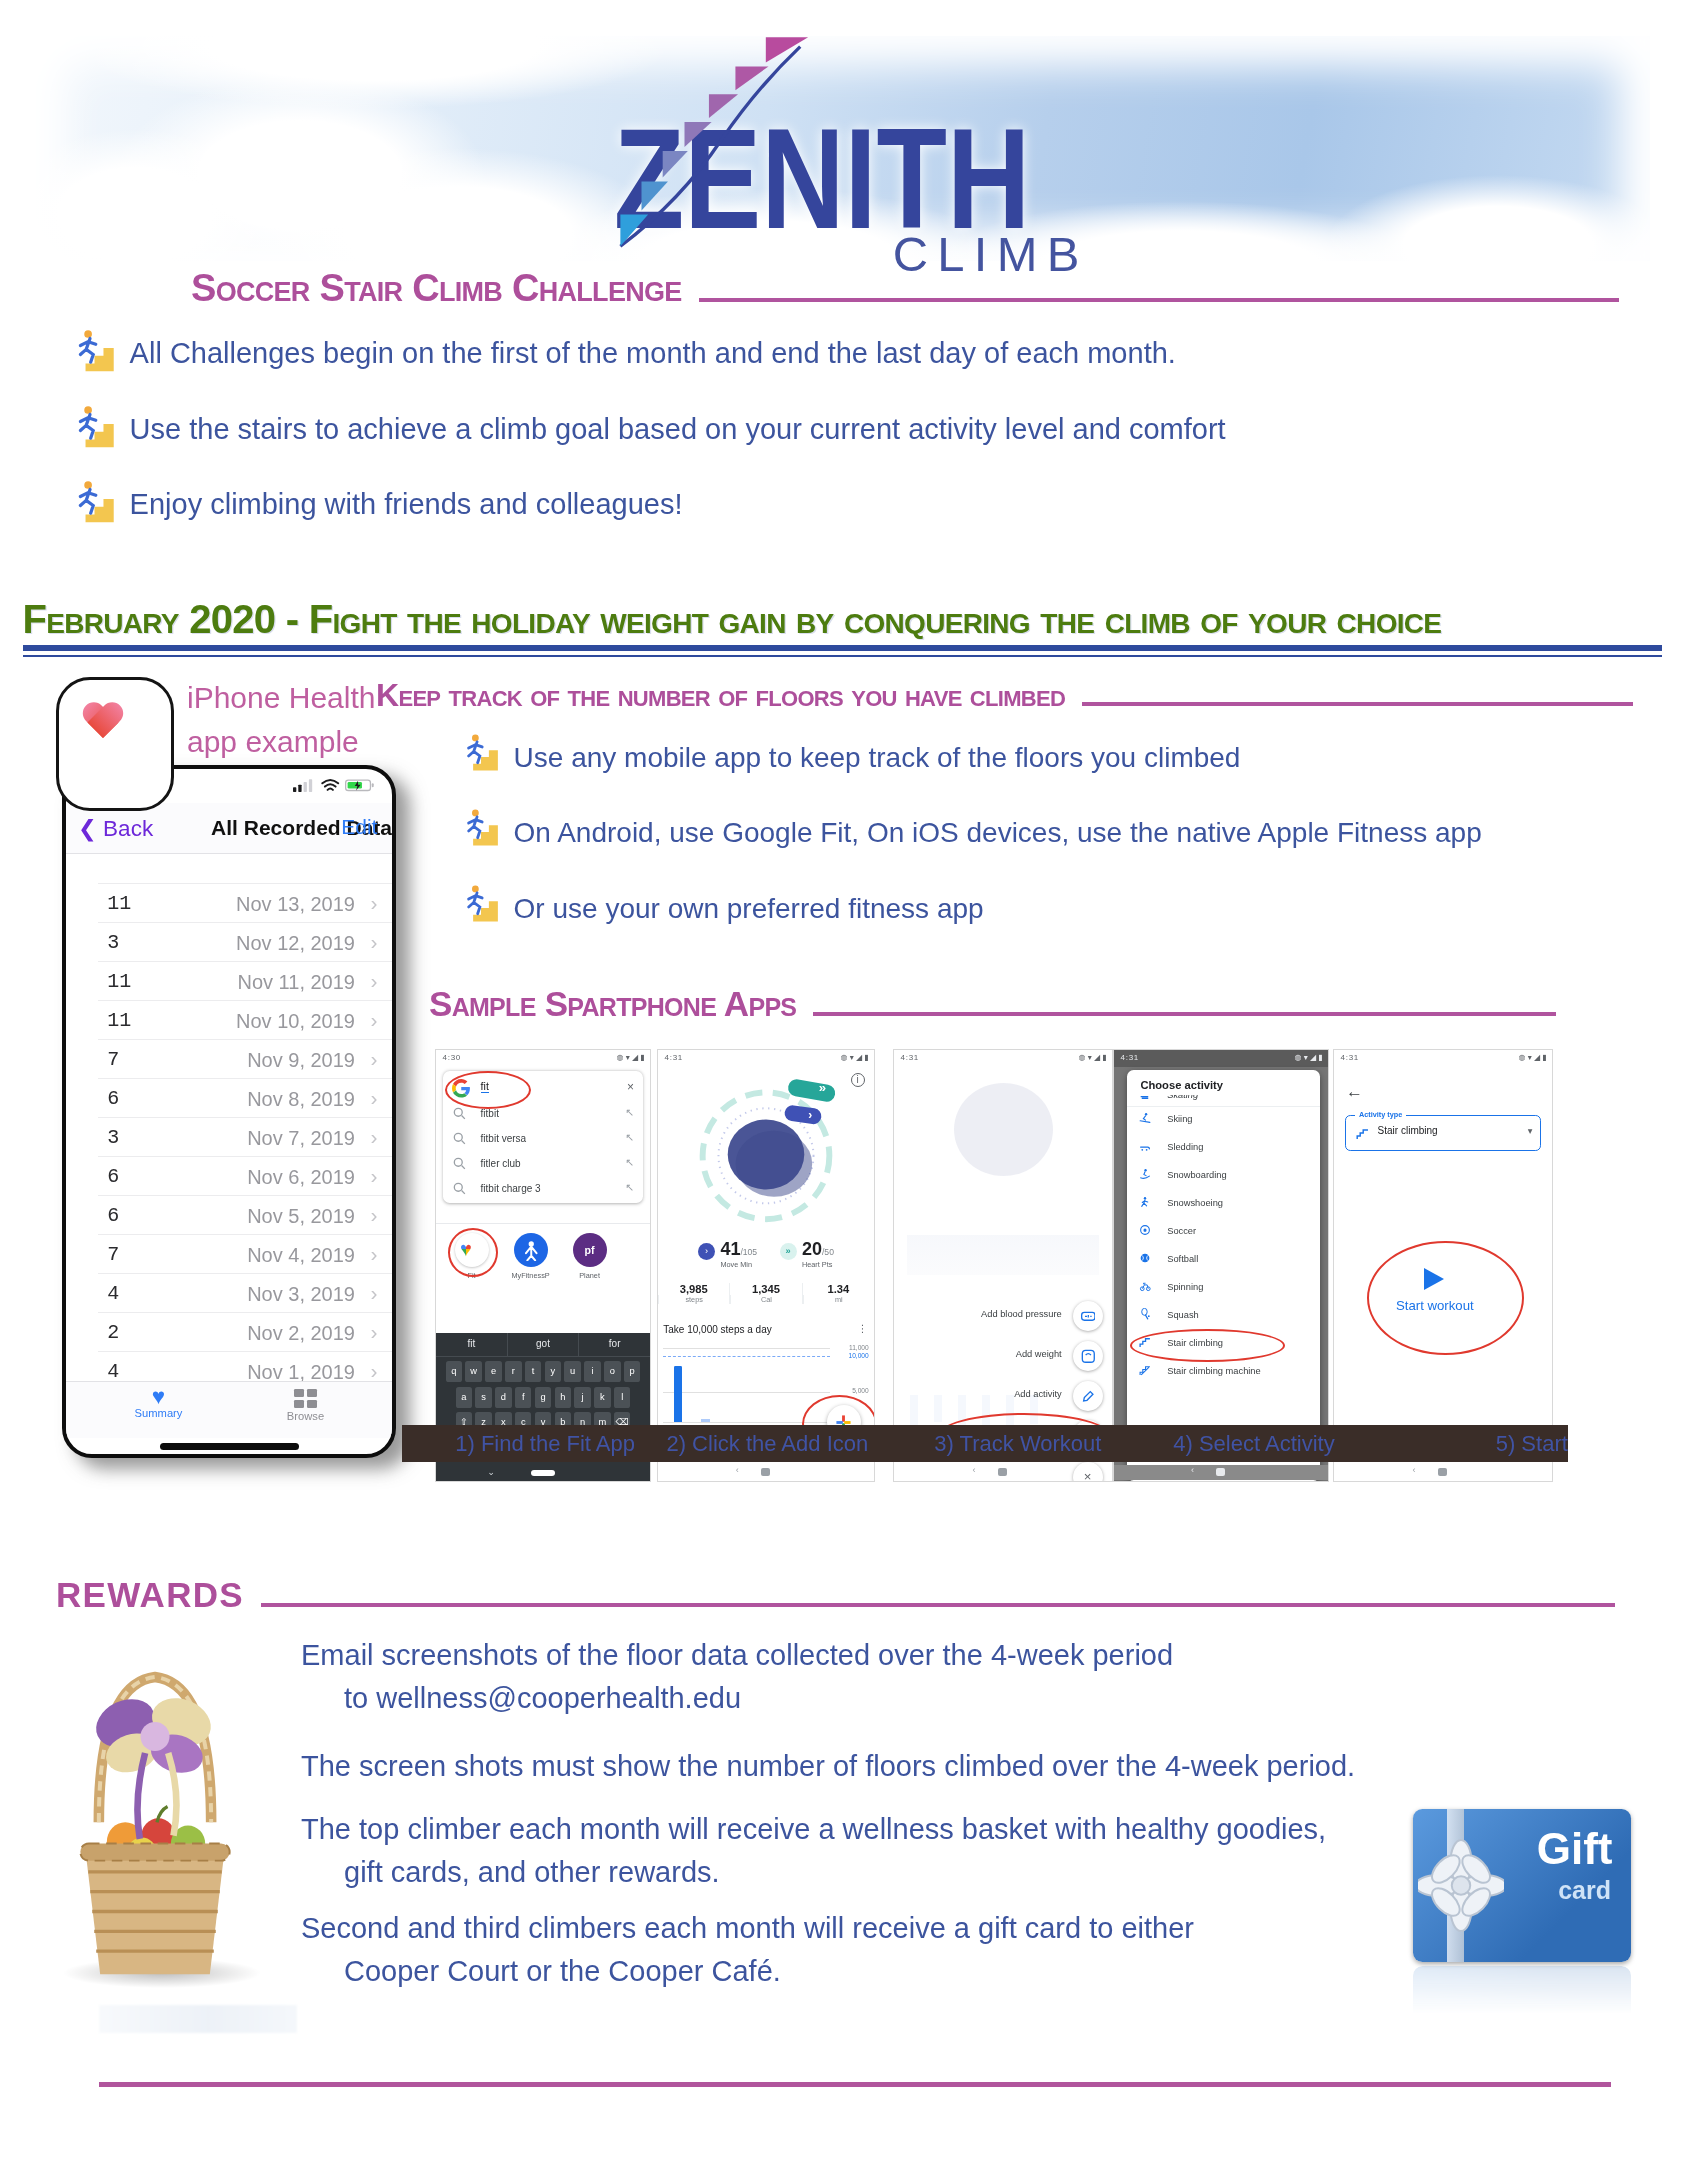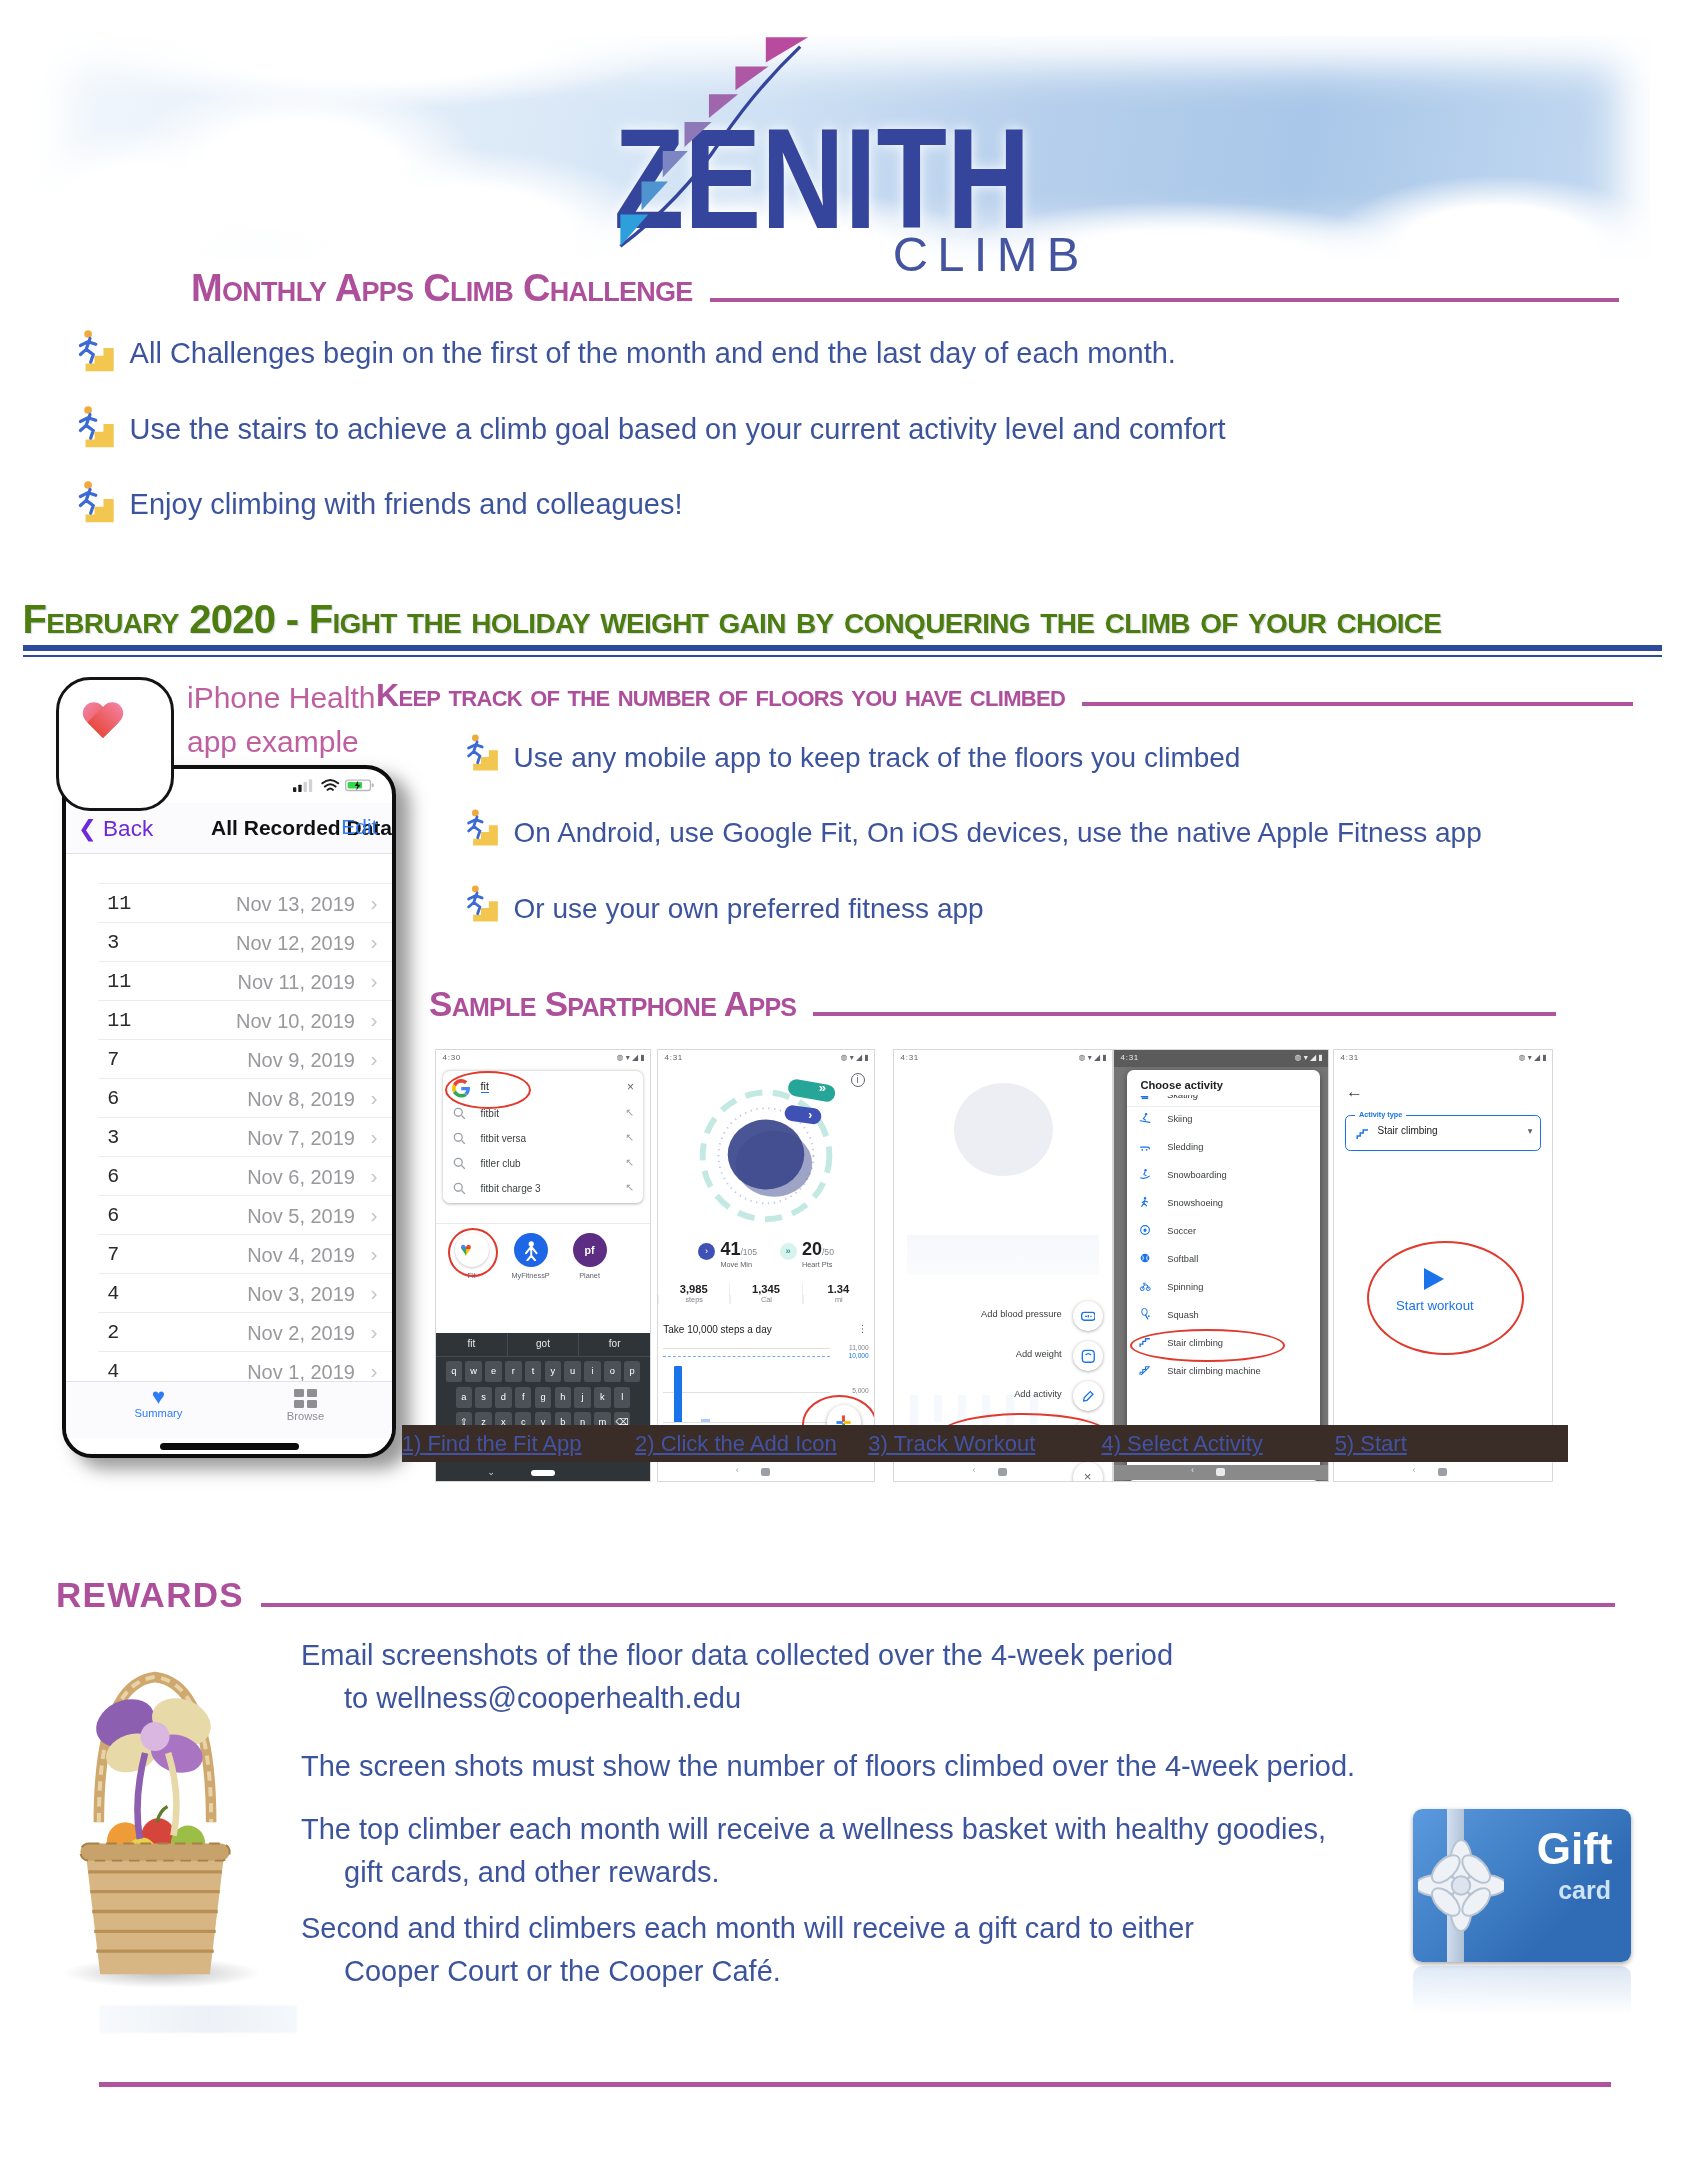--- a/index.html
+++ b/index.html
@@ -62,21 +62,21 @@
   .grid-ic{display:inline-grid;grid-template-columns:10px 10px;gap:2.6px;}
   .grid-ic i{width:10px;height:8.6px;background:#8e8e93;border-radius:1.3px;}
   .iph-home{position:absolute;left:50%;bottom:4px;width:139px;height:6.6px;margin-left:-69px;background:#0c0c0c;border-radius:4px;}
   
   .strip{left:415px;top:1049px;width:1140px;height:431px;}
   .phone{position:absolute;top:0;height:431px;background:#fff;border:0.7px solid #d8d8d8;overflow:hidden;font-family:"Liberation Sans",sans-serif;}
   .st-bar{position:absolute;left:0;right:0;top:0;height:16px;font-size:8px;color:#5f6368;}
   .st-time{position:absolute;left:6.6px;top:3.3px;letter-spacing:0.7px;}
   .st-right{position:absolute;right:5.3px;top:3.3px;}
   .cap-strip{position:absolute;left:-13.2px;top:376px;width:1166px;height:37px;background:#3a2d28;z-index:8;display:flex;}
-  .cap{flex:1;text-align:left;color:#4053a4;font-size:22px;line-height:37px;white-space:nowrap;text-decoration:underline;}
+  .cap{flex:1;text-align:right;color:#4053a4;font-size:22px;line-height:37px;white-space:nowrap;}
   .red-ell{position:absolute;border:2px solid #e0392e;border-radius:50%;}
   .navpill{position:absolute;left:0;right:0;bottom:1.3px;height:14.6px;color:#9aa0a6;font-size:9.3px;}
   
   .p1-card{position:absolute;left:6.6px;right:6.6px;top:21px;background:#fff;border-radius:6.6px;
            box-shadow:0 0.7px 3.3px rgba(0,0,0,.3);padding:4px 0 1.3px 0;}
   .p1-srow{height:26.5px;position:relative;}
   .p1-fit{position:absolute;left:38px;top:5.3px;font-size:10.6px;color:#202124;border-bottom:1.3px solid #1a73e8;}
   .p1-x{position:absolute;right:9.3px;top:4.6px;color:#5f6368;font-size:12px;}
   .sug{height:25px;position:relative;color:#3c4043;font-size:10px;}
   .sug .mg{position:absolute;left:10.6px;top:5.3px;}
@@ -160,21 +160,21 @@
     <polygon points="58,330 58,282 100,282" fill="#2f9fdc"></polygon>
     <polygon points="90,276 90,232 130,232" fill="#4f93cf"></polygon>
     <polygon points="122,226 122,186 160,186" fill="#7b86c2"></polygon>
     <polygon points="155,180 155,142 196,142" fill="#8f78b8"></polygon>
     <polygon points="192,136 192,100 236,100" fill="#a066ad"></polygon>
     <polygon points="232,94 232,58 282,58" fill="#ae58a5"></polygon>
     <polygon points="278,52 278,14 342,14" fill="#b84b9e"></polygon>
   </svg>
 
   <div class="abs hrow h1">
-    <span class="t sc h-pink">Monthly Apps Climb Challenge</span>
+    <span class="t sc h-pink">Soccer Stair Climb Challenge</span>
     <span class="hline pink-line"></span>
   </div>
 
   <div class="abs bullet" style="left:74px;top:328px;width:1542px;">
     <svg class="climb-ic" viewBox="0 0 64 66">
       <path d="M18 66 V54 H32 V42 H46 V30 H62 V66 Z" fill="#f3c64f"></path>
       <circle cx="22" cy="8" r="6" fill="#f2a93c"></circle>
       <path d="M25 15 L19 32 M19 32 L10 40 M19 32 L30 40 L26 52 M22 20 L10 26 M22 20 L34 24" stroke="#3b6ad4" stroke-width="5" fill="none" stroke-linecap="round"></path>
     </svg>
     <span class="txt">All Challenges begin on the first of the month and end the last day of each month.</span>

